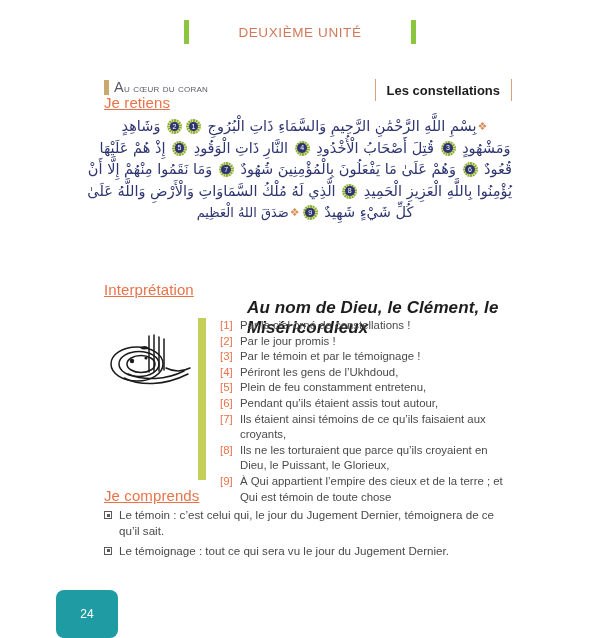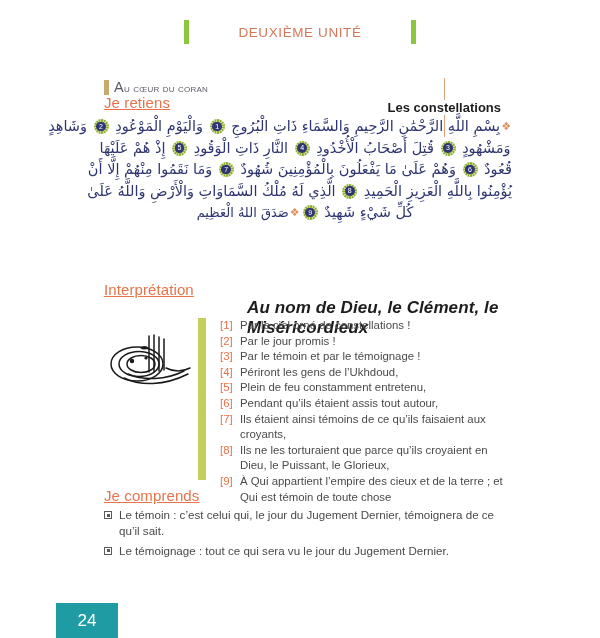--- a/index.html
+++ b/index.html
@@ -72,21 +72,20 @@
   }
   .rubric-text .cap { font-size: 14.5px; }
 
   .chapter-title-wrap {
     position: absolute;
     right: 0;
     top: 0;
     display: flex;
     align-items: center;
     height: 24px;
-    flex-direction: column;
   }
   .chapter-rule {
     width: 1px;
     height: 22px;
     background: #d6a07a;
     flex: none;
   }
   .chapter-title {
     font-size: 13px;
     font-weight: bold;
@@ -257,27 +256,28 @@
     background: #5a5a5a;
   }
   .c-text { flex: 1; }
 
   
   .page-num {
     position: absolute;
     left: 56px;
     bottom: 0;
     width: 62px;
-    height: 35px;
+    height: 48px;
     background: #1f9ba4;
     color: #ffffff;
-    font-size: 17px;
+    font-size: 12px;
     display: flex;
     align-items: center;
     justify-content: center;
+    border-radius: 8px;
   }
 </style>
 </head>
 <body>
 
 <div class="unit-banner">
   <div class="unit-rule"></div>
   <div class="unit-title">DEUXIÈME UNITÉ</div>
   <div class="unit-rule"></div>
 </div>
@@ -290,21 +290,21 @@
   <div class="chapter-title-wrap">
     <div class="chapter-rule"></div>
     <div class="chapter-title">Les constellations</div>
     <div class="chapter-rule"></div>
   </div>
 </div>
 
 <div class="section-h" id="h-retiens">Je retiens</div>
 
 <div class="arabic-block">
-    <div class="aline"><span class="orn">❖</span><span>بِسْمِ اللَّهِ الرَّحْمَٰنِ الرَّحِيمِ</span><span> وَالسَّمَاءِ ذَاتِ الْبُرُوجِ </span><span class="ayah"><span class="rosette"></span><span class="disc">1</span></span><span> وَالْيَوْمِ الْمَوْعُودِ </span><span class="ayah"><span class="rosette"></span><span class="disc">2</span></span><span> وَشَاهِدٍ</span></div>
+    <div class="aline"><span class="orn">❖</span><span>بِسْمِ اللَّهِ الرَّحْمَٰنِ الرَّحِيمِ</span><span> وَالسَّمَاءِ ذَاتِ الْبُرُوجِ </span><span class="ayah"><span class="rosette"></span><span class="disc">1</span></span><span class="ayah"><span class="rosette"></span><span class="disc">2</span></span><span> وَشَاهِدٍ</span></div>
     <div class="aline"><span>وَمَشْهُودٍ </span><span class="ayah"><span class="rosette"></span><span class="disc">3</span></span><span> قُتِلَ أَصْحَابُ الْأُخْدُودِ </span><span class="ayah"><span class="rosette"></span><span class="disc">4</span></span><span> النَّارِ ذَاتِ الْوَقُودِ </span><span class="ayah"><span class="rosette"></span><span class="disc">5</span></span><span> إِذْ هُمْ عَلَيْهَا</span></div>
     <div class="aline"><span>قُعُودٌ </span><span class="ayah"><span class="rosette"></span><span class="disc">6</span></span><span> وَهُمْ عَلَىٰ مَا يَفْعَلُونَ بِالْمُؤْمِنِينَ شُهُودٌ </span><span class="ayah"><span class="rosette"></span><span class="disc">7</span></span><span> وَمَا نَقَمُوا مِنْهُمْ إِلَّا أَنْ</span></div>
     <div class="aline"><span>يُؤْمِنُوا بِاللَّهِ الْعَزِيزِ الْحَمِيدِ </span><span class="ayah"><span class="rosette"></span><span class="disc">8</span></span><span> الَّذِي لَهُ مُلْكُ السَّمَاوَاتِ وَالْأَرْضِ وَاللَّهُ عَلَىٰ</span></div>
     <div class="aline last"><span>كُلِّ شَيْءٍ شَهِيدٌ </span><span class="ayah"><span class="rosette"></span><span class="disc">9</span></span><span class="orn">❖</span><span class="seal">صَدَقَ اللهُ الْعَظِيم</span></div>
   </div>
 
 <div class="section-h" id="h-interpretation">Interprétation</div>
 <div class="bismillah-fr">Au nom de Dieu, le Clément, le Miséricordieux</div>
 
 <div class="calligraphy">

